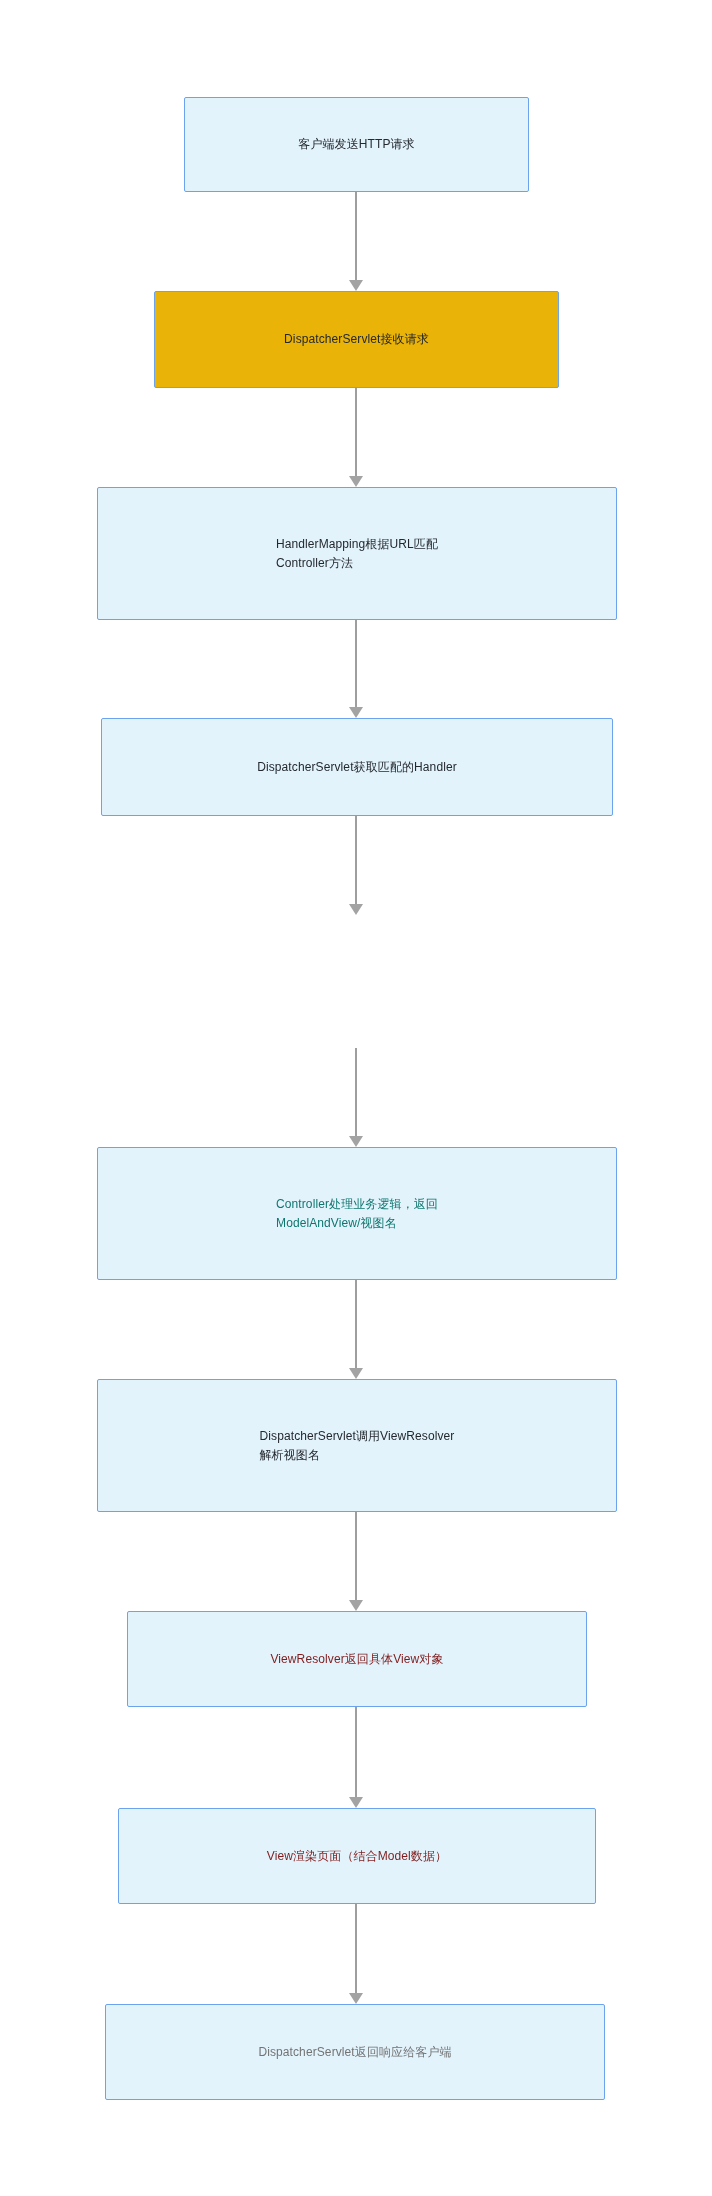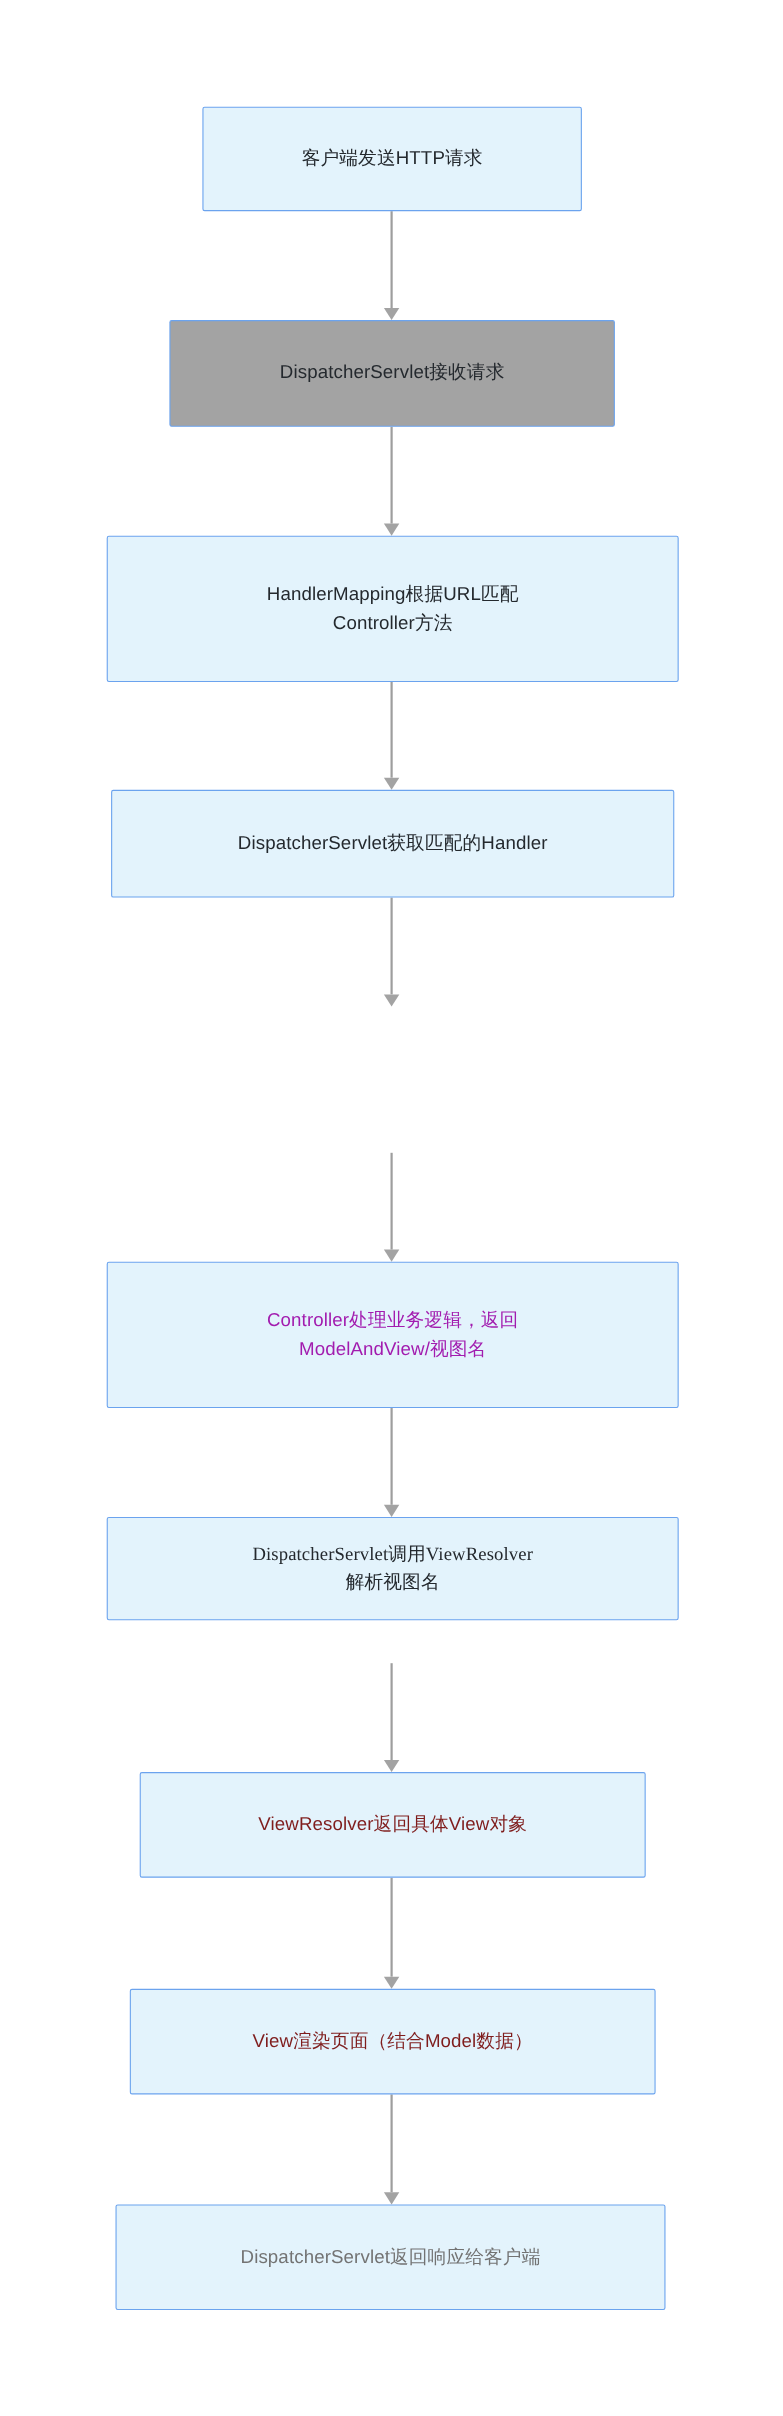--- a/index.html
+++ b/index.html
@@ -19,23 +19,23 @@
   }
   .node {
     position: absolute;
     box-sizing: border-box;
     background: #e3f3fc;
     border: 1.6px solid #6ba3ee;
     border-radius: 2px;
     display: flex;
     align-items: center;
     justify-content: center;
-    text-align: center;
+    text-align: left;
     color: #24292e;
-    font-size: 17px;
+    font-size: 12px;
     line-height: 1.55;
     padding: 4px 10px;
     white-space: pre-line;
     letter-spacing: 0.1px;
   }
   .edge {
     position: absolute;
     width: 2px;
     background: #9e9e9e;
   }
@@ -64,24 +64,24 @@
     <div class="arrowhead" style="left: 349px; top: 1136px; border-top-color: rgb(163, 163, 163);"></div>
     <div class="edge" style="left: 355px; top: 1280px; height: 88px; background: rgb(158, 158, 158);"></div>
     <div class="arrowhead" style="left: 349px; top: 1368px; border-top-color: rgb(163, 163, 163);"></div>
     <div class="edge" style="left: 355px; top: 1512px; height: 88px; background: rgb(158, 158, 158);"></div>
     <div class="arrowhead" style="left: 349px; top: 1600px; border-top-color: rgb(163, 163, 163);"></div>
     <div class="edge" style="left: 355px; top: 1707px; height: 90px; background: rgb(158, 158, 158);"></div>
     <div class="arrowhead" style="left: 349px; top: 1797px; border-top-color: rgb(163, 163, 163);"></div>
     <div class="edge" style="left: 355px; top: 1904px; height: 89px; background: rgb(158, 158, 158);"></div>
     <div class="arrowhead" style="left: 349px; top: 1993px; border-top-color: rgb(163, 163, 163);"></div>
     <div class="node" style="left: 184px; top: 97px; width: 345px; height: 95px; background: rgb(227, 243, 252); border-color: rgb(107, 163, 238); color: rgb(36, 41, 46);">客户端发送HTTP请求</div>
-    <div class="node" style="left: 154px; top: 291px; width: 405px; height: 97px; background: #a3a3a3; border-color: rgb(107, 163, 238); color: rgb(36, 41, 46);">DispatcherServlet接收请求</div>
+    <div class="node" style="left: 154px; top: 291px; width: 405px; height: 97px; background: #eab308; border-color: rgb(107, 163, 238); color: rgb(36, 41, 46);">DispatcherServlet接收请求</div>
     <div class="node" style="left: 97px; top: 487px; width: 520px; height: 133px; background: rgb(227, 243, 252); border-color: rgb(107, 163, 238); color: rgb(36, 41, 46);">HandlerMapping根据URL匹配
 Controller方法</div>
     <div class="node" style="left: 101px; top: 718px; width: 512px; height: 98px; background: rgb(227, 243, 252); border-color: rgb(107, 163, 238); color: rgb(36, 41, 46);">DispatcherServlet获取匹配的Handler</div>
-    <div class="node" style="left: 97px; top: 1147px; width: 520px; height: 133px; background: rgb(227, 243, 252); border-color: rgb(107, 163, 238); color: #a21caf;">Controller处理业务逻辑，返回
+    <div class="node" style="left: 97px; top: 1147px; width: 520px; height: 133px; background: rgb(227, 243, 252); border-color: rgb(107, 163, 238); color: #0f766e;">Controller处理业务逻辑，返回
 ModelAndView/视图名</div>
-    <div class="node" style="left: 97px; top: 1379px; width: 520px; height: 94px; background: rgb(227, 243, 252); border-color: rgb(107, 163, 238); color: rgb(36, 41, 46); font-family: Liberation Serif, serif;">DispatcherServlet调用ViewResolver
+    <div class="node" style="left: 97px; top: 1379px; width: 520px; height: 133px; background: rgb(227, 243, 252); border-color: rgb(107, 163, 238); color: rgb(36, 41, 46);">DispatcherServlet调用ViewResolver
 解析视图名</div>
     <div class="node" style="left: 127px; top: 1611px; width: 460px; height: 96px; background: rgb(227, 243, 252); border-color: rgb(107, 163, 238); color: #7f1d1d;">ViewResolver返回具体View对象</div>
     <div class="node" style="left: 118px; top: 1808px; width: 478px; height: 96px; background: rgb(227, 243, 252); border-color: rgb(107, 163, 238); color: #7f1d1d;">View渲染页面（结合Model数据）</div>
     <div class="node" style="left: 105px; top: 2004px; width: 500px; height: 96px; background: rgb(227, 243, 252); border-color: rgb(107, 163, 238); color: #737373;">DispatcherServlet返回响应给客户端</div>
   </div>
 
 </body></html>

